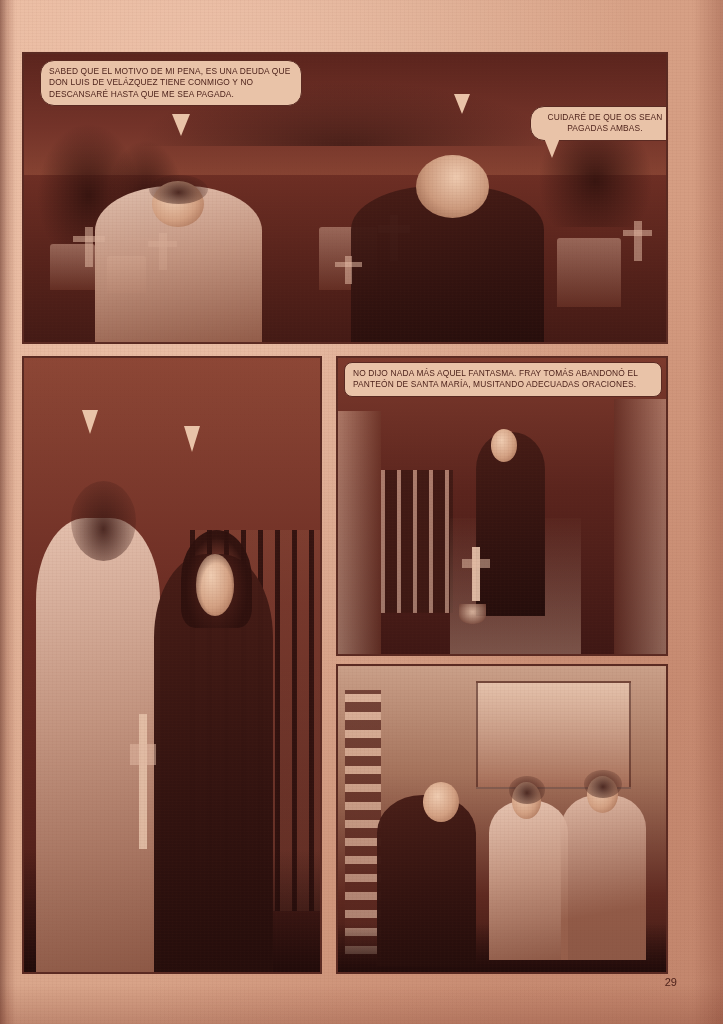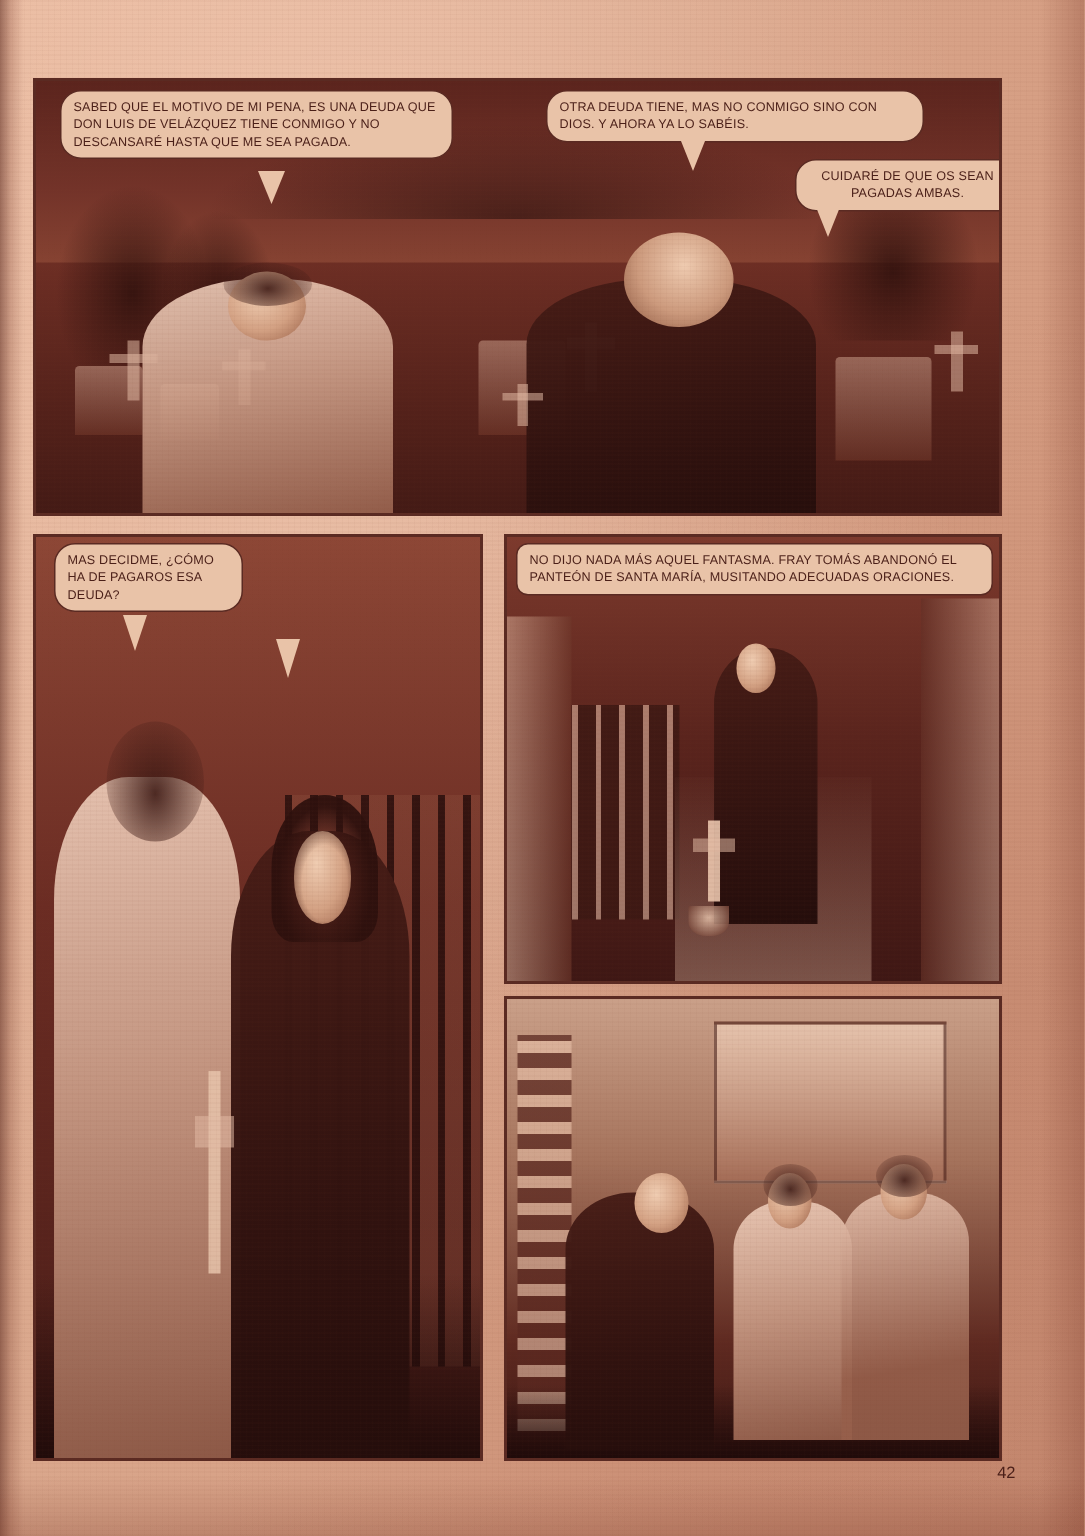--- a/index.html
+++ b/index.html
@@ -204,21 +204,20 @@
       <div class="hair" style="left:19.4%; top:42%; width:9.2%; height:10%;"></div>
 
       <div class="figure-dark" style="left:51%; top:46%; width:30%; height:58%; border-radius:44% 44% 0 0 / 26% 26% 0 0;"></div>
       <div class="head" style="left:61%; top:35%; width:11.5%; height:22%; background: radial-gradient(ellipse at 55% 35%, #efcbb0 0%, #cc9a7d 55%, #8c5740 100%);"></div>
       <div class="cross" style="left:50%; top:70%; width:1.1%; height:10%;"></div>
     </div>
 
     <div class="balloon" style="left:16px; top:6px; width:262px;">SABED QUE EL MOTIVO DE MI PENA, ES UNA DEUDA QUE DON LUIS DE VELÁZQUEZ TIENE CONMIGO Y NO DESCANSARÉ HASTA QUE ME SEA PAGADA.</div>
     <div class="tail" style="left:148px; top:60px; border-left:9px solid transparent; border-right:9px solid transparent; border-top:22px solid #e9c3a8;"></div>
 
-    <div class="balloon" style="left:340px; top:6px; width:252px;">OTRA DEUDA TIENE, MAS NO CONMIGO SINO CON DIOS. Y AHORA YA LO SABÉIS.</div>
     <div class="tail" style="left:430px; top:40px; border-left:8px solid transparent; border-right:8px solid transparent; border-top:20px solid #e9c3a8;"></div>
 
     <div class="balloon" style="left:506px; top:52px; width:150px;text-align:center;">CUIDARÉ DE QUE OS SEAN PAGADAS AMBAS.</div>
     <div class="tail" style="left:520px; top:84px; border-left:8px solid transparent; border-right:8px solid transparent; border-top:20px solid #e9c3a8;"></div>
   </div>
 
   <div class="panel" style="left:22px; top:356px; width:300px; height:618px;">
     <div class="art ink-mid" style="background: linear-gradient(180deg,#8d4736 0%, #6b2c23 40%, #4a1d18 100%);">
 
       <div style="position:absolute; left:56%; top:28%; width:44%; height:62%;
@@ -231,21 +230,20 @@
 
       <div class="figure-dark" style="left:44%; top:32%; width:40%; height:68%; border-radius:44% 44% 0 0 / 20% 20% 0 0;"></div>
       <div class="head" style="left:58%; top:32%; width:13%; height:10%;"></div>
       <div style="position:absolute; left:53%; top:28%; width:24%; height:16%;
                   background: radial-gradient(ellipse at 50% 60%, rgba(45,16,13,0.0) 30%, rgba(45,16,13,0.95) 62%);
                   border-radius:50% 50% 20% 20%;"></div>
 
       <div class="cross" style="left:39%; top:58%; width:2.4%; height:22%; background: rgba(232,196,172,0.85);"></div>
     </div>
 
-    <div class="balloon" style="left:12px; top:4px; width:126px;">MAS DECIDME, ¿CÓMO HA DE PAGAROS ESA DEUDA?</div>
     <div class="tail" style="left:58px; top:52px; border-left:8px solid transparent; border-right:8px solid transparent; border-top:24px solid #e9c3a8;"></div>
 
     <div class="tail" style="left:160px; top:68px; border-left:8px solid transparent; border-right:8px solid transparent; border-top:26px solid #e9c3a8;"></div>
   </div>
 
   <div class="panel" style="left:336px; top:356px; width:332px; height:300px;">
     <div class="art" style="background: linear-gradient(180deg,#7d3a2d 0%, #5a241d 45%, #3e1714 100%);">
 
       <div style="position:absolute; left:0; top:18%; width:13%; height:82%;
                   background: linear-gradient(90deg, rgba(222,178,155,0.55), rgba(110,55,42,0.6));"></div>
@@ -286,17 +284,17 @@
       <div class="hair" style="left:52%; top:36%; width:11%; height:9%;"></div>
 
       <div class="figure" style="left:68%; top:42%; width:26%; height:54%; border-radius:42% 42% 0 0 / 20% 20% 0 0;
                   background: linear-gradient(170deg, rgba(236,200,180,0.85) 0%, rgba(150,95,75,0.92) 70%);"></div>
       <div class="head" style="left:76%; top:36%; width:9.5%; height:12%;"></div>
       <div class="hair" style="left:75%; top:34%; width:11.5%; height:9%;"></div>
     </div>
 
   </div>
 
-  <div class="page-number">42</div>
+  <div class="page-number">29</div>
 
   <div class="edge-right"></div>
   <div class="edge-bottom"></div>
 </div>
 
 </body></html>

